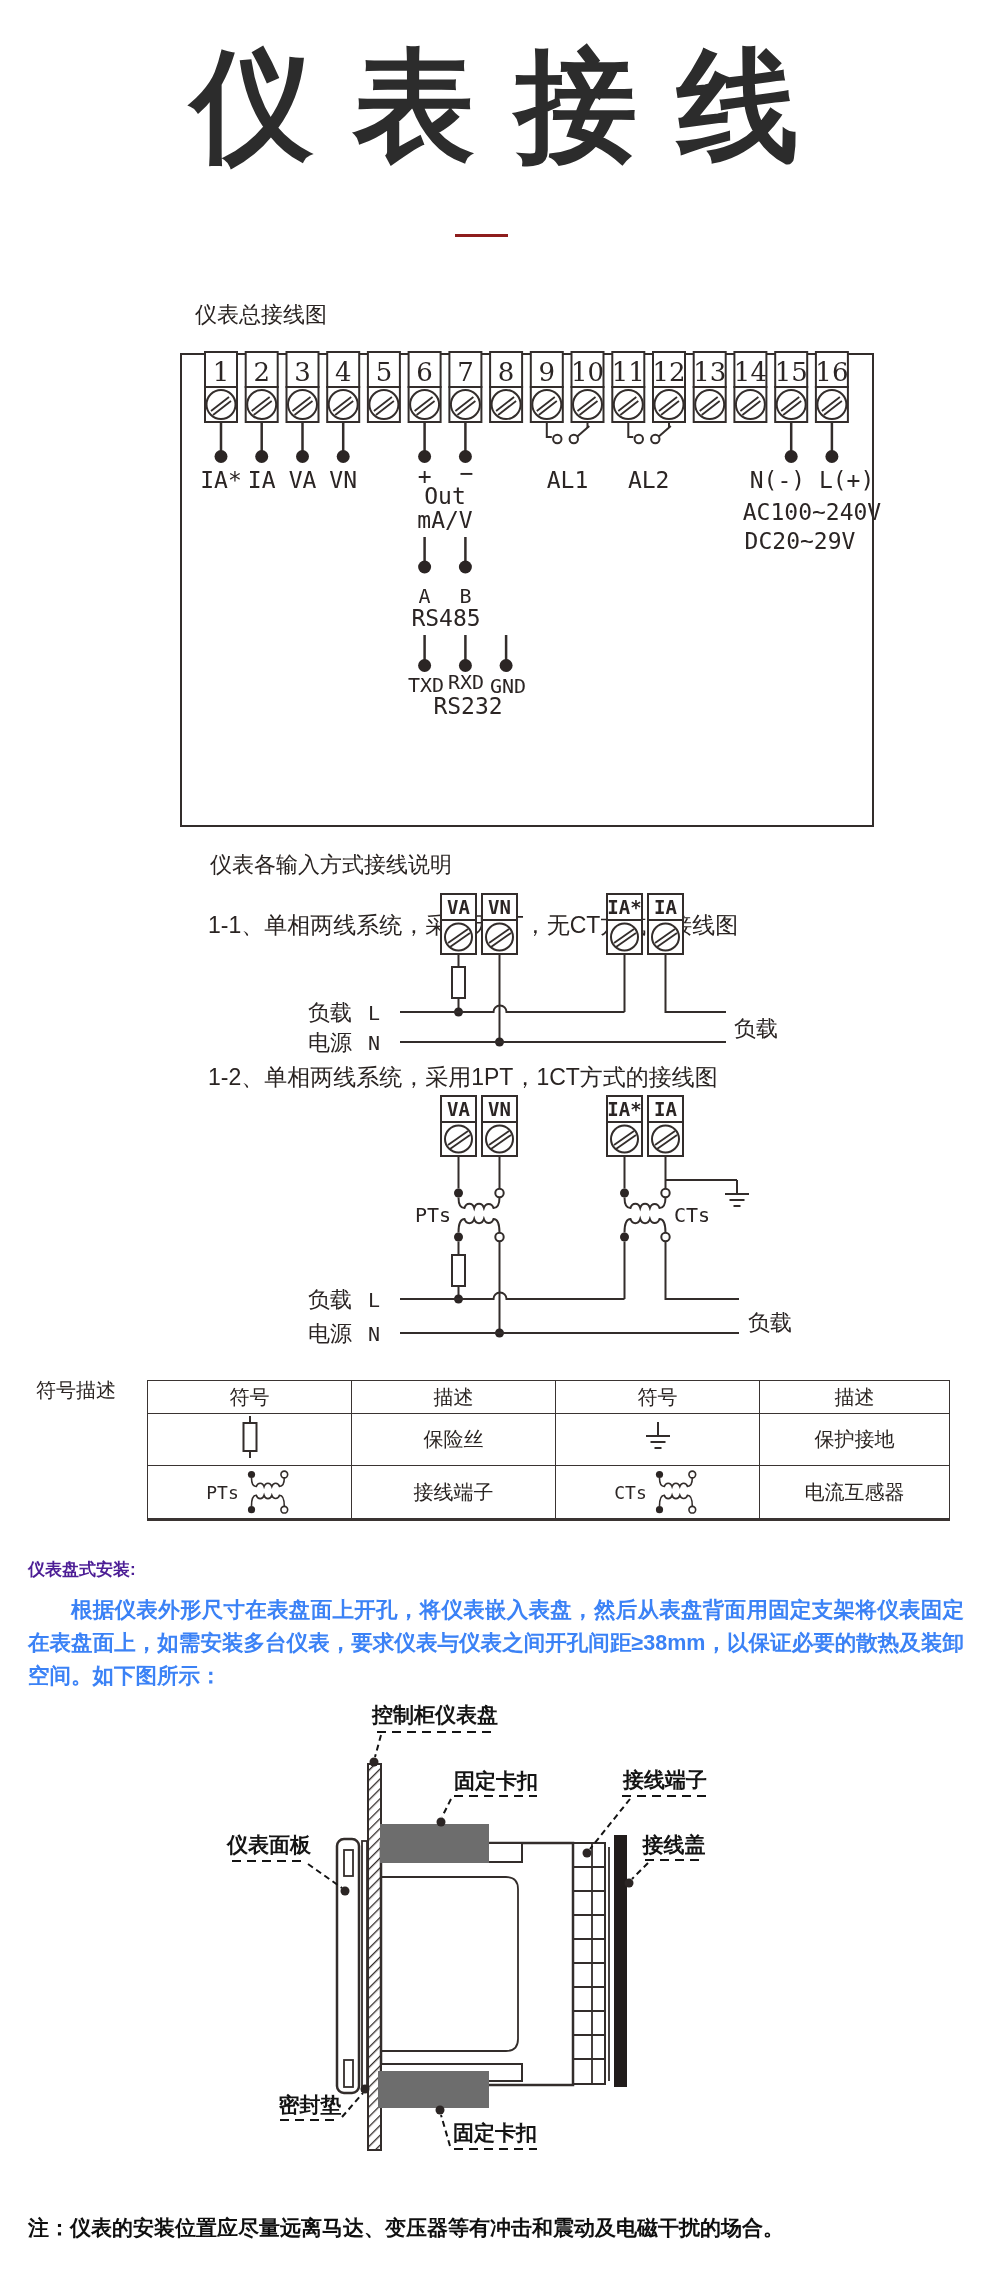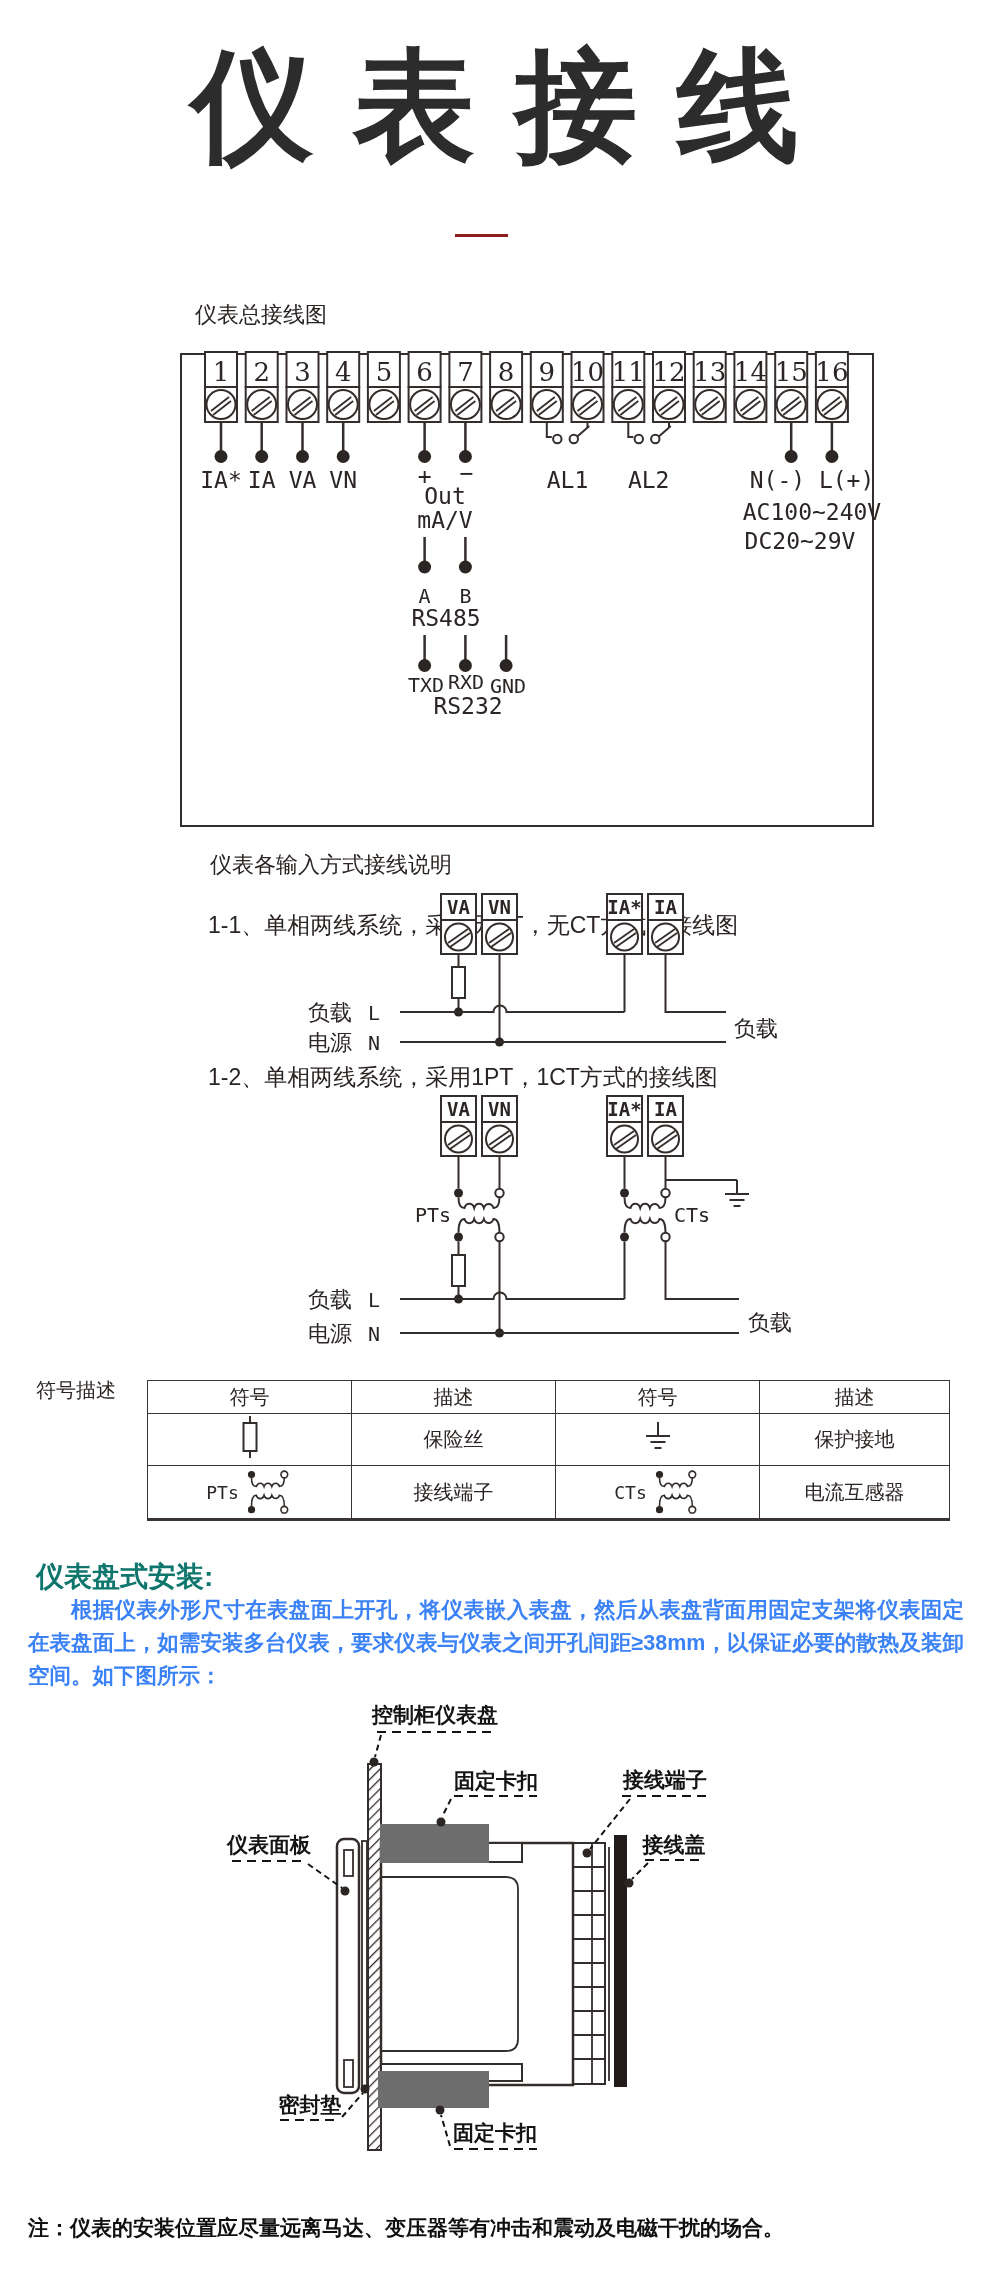--- a/index.html
+++ b/index.html
@@ -32,21 +32,21 @@
   
   #symbol-table{left:147px;top:1380px;width:803px;border-collapse:collapse;position:absolute;
     font-family:"Liberation Sans",sans-serif;color:#2a2422;padding-left:20px;}
   #symbol-table td{border:1.6px solid #3a3432;text-align:center;vertical-align:middle;
     font-size:20px;padding:0;}
   #symbol-table tr.hdr td{height:32px;}
   #symbol-table tr.r1 td{height:46px;}
   #symbol-table tr.r2 td{height:52px;border-bottom:3px solid #3a3432;}
   .symcell{display:flex;align-items:center;justify-content:center;gap:6px;}
   .symtext{font-family:"DejaVu Sans Mono",monospace;font-size:18px;color:#2b2524;}
-  #mount-title{left:28px;top:1558px;font-size:28px;font-weight:700;color:#0f766e;margin-left:8px;}
+  #mount-title{left:28px;top:1558px;font-size:17px;font-weight:700;color:#4c1d95;}
   #mount-body{left:28px;top:1594px;width:936px;font-size:21.5px;line-height:33px;
     font-weight:700;color:#3b82f6;text-indent:2em;text-align:justify;}
   #bottom-note{left:28px;top:2198px;width:950px;font-size:21px;font-weight:700;color:#0f0f0f;margin-top:16px;}
 </style>
 </head>
 <body>
 
 <div id="page">
 
   <svg width="0" height="0" style="position:absolute" aria-hidden="true">

